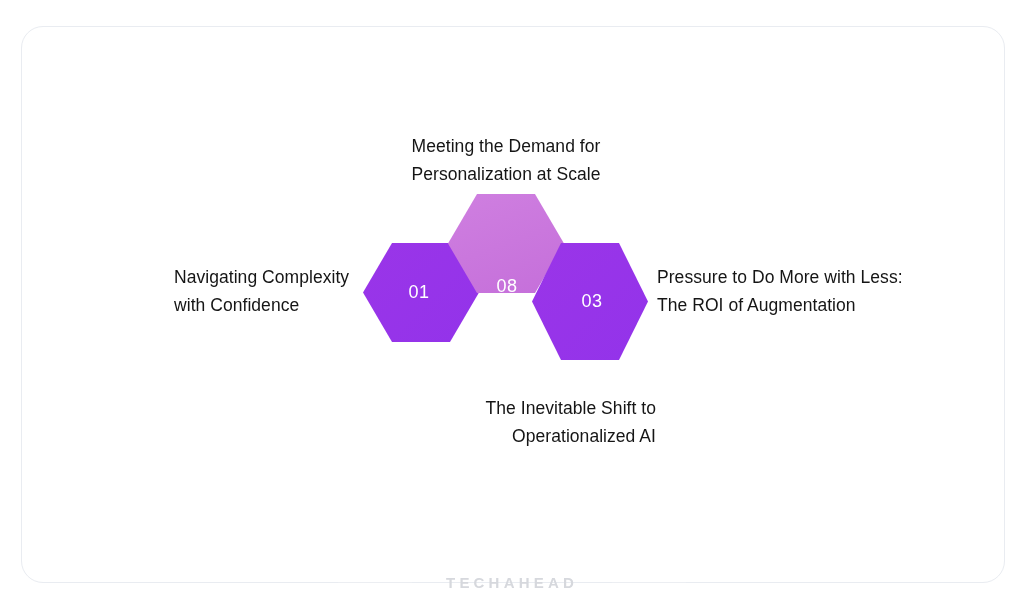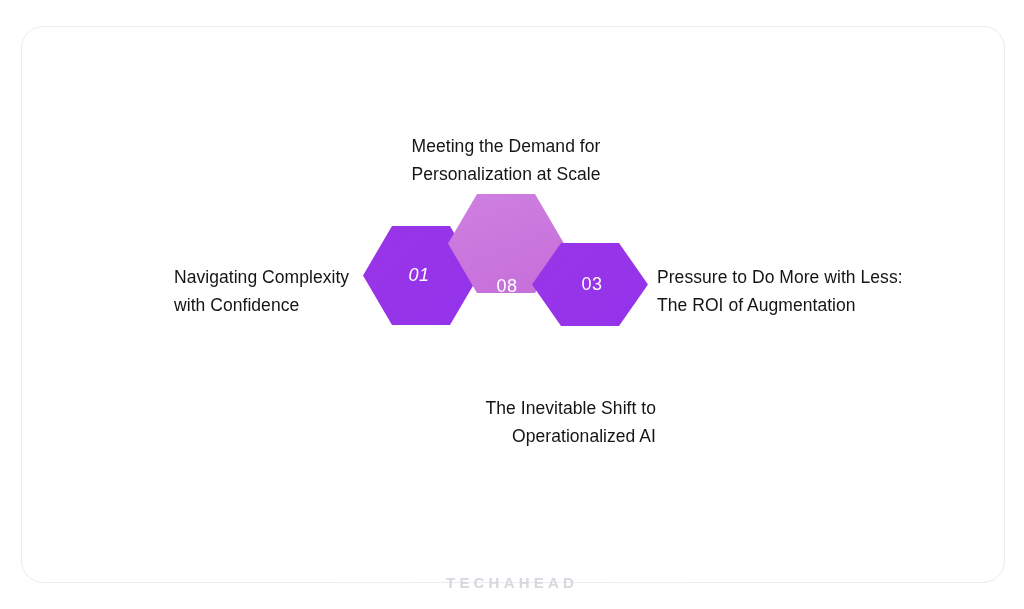--- a/index.html
+++ b/index.html
@@ -57,44 +57,43 @@
     font-size: 18px;
     font-weight: 500;
     letter-spacing: 0.5px;
     line-height: 1;
     user-select: none;
   }
 
   
   #hex-01 {
     left: 363px;
-    top: 226px;
+    top: 243px;
     width: 116px;
     height: 99px;
     background: linear-gradient(135deg, #9a35e8 0%, #9333ea 100%);
-    font-style: italic;
   }
   #hex-01 .hex-num { transform: translate(-2px, -1px); }
 
   
   #hex-02 {
     left: 448px;
     top: 194px;
     width: 116px;
     height: 99px;
     background: linear-gradient(160deg, #cf7fe0 0%, #c56fda 100%);
   }
   #hex-02 .hex-num { transform: translate(1px, 42px); }
 
   
   #hex-03 {
     left: 532px;
     top: 243px;
     width: 116px;
-    height: 83px;
+    height: 117px;
     background: linear-gradient(135deg, #9a35e8 0%, #9333ea 100%);
   }
   #hex-03 .hex-num { transform: translate(2px, -1px); }
 
   
   #hex-04 {
     left: 448px;
     top: 292px;
     width: 116px;
     height: 99px;

